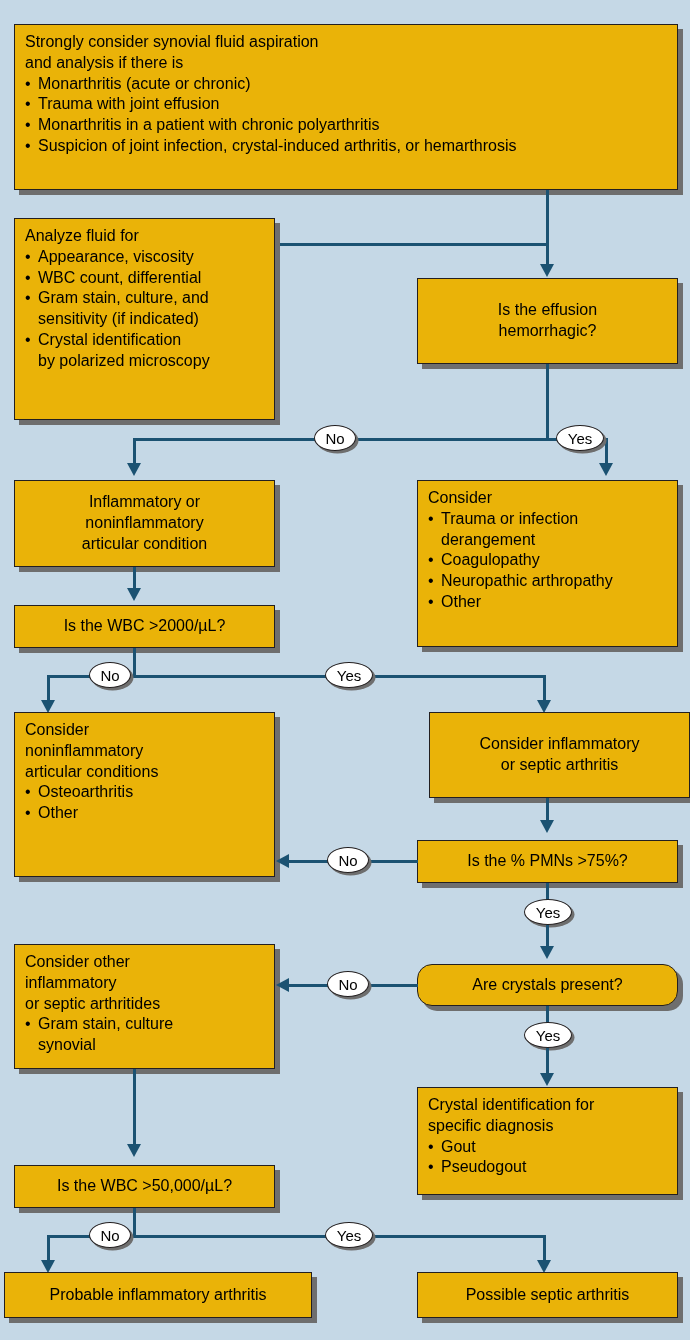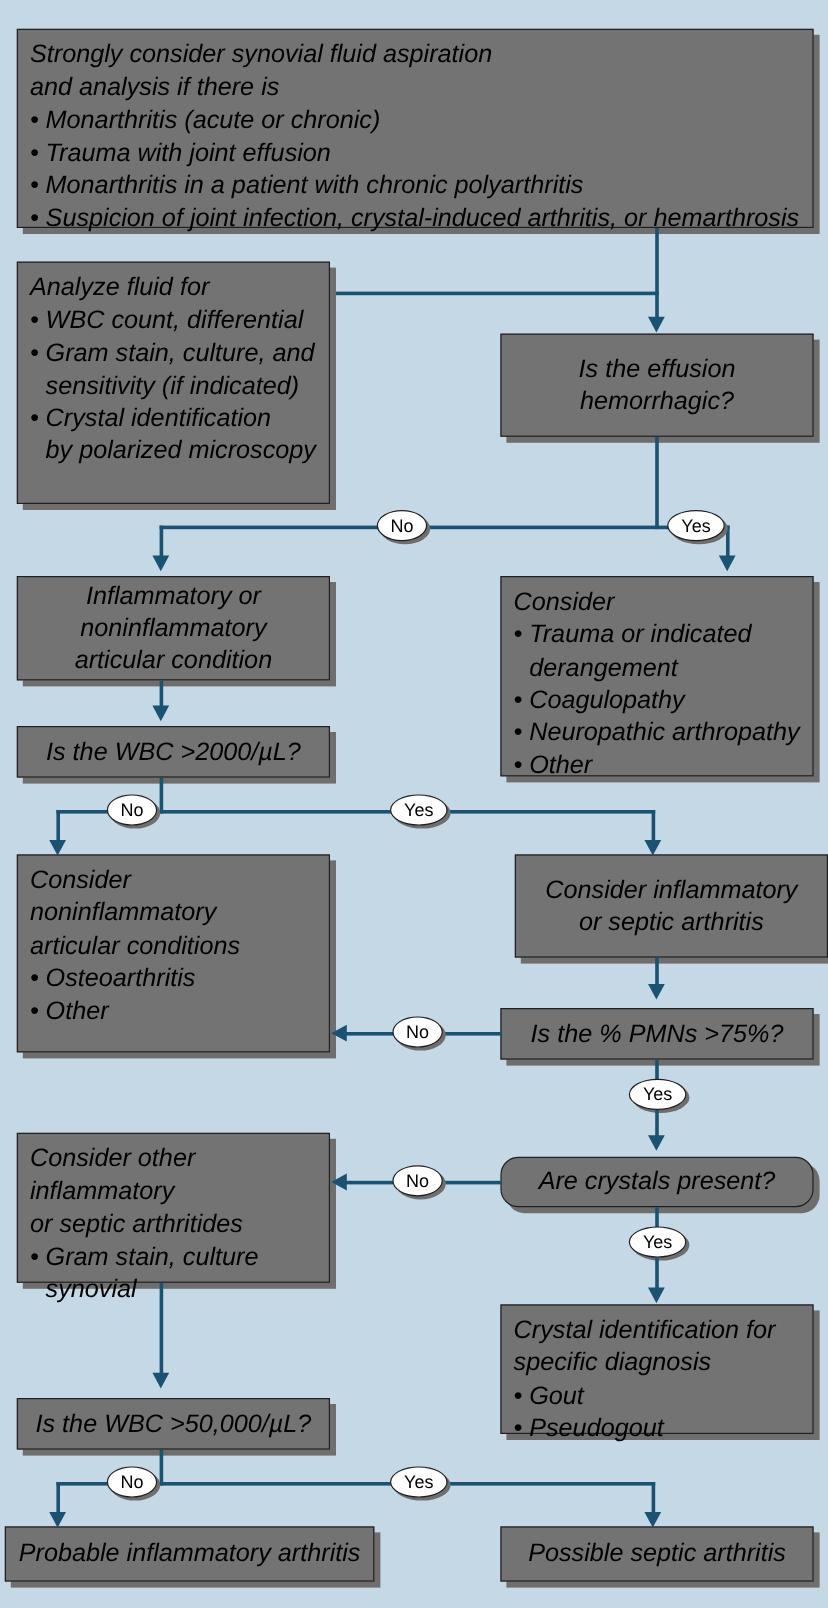--- a/index.html
+++ b/index.html
@@ -11,29 +11,28 @@
     position: relative;
     width: 690px;
     height: 1340px;
     background: #c5d8e6;
     font-family: "Liberation Sans", sans-serif;
     overflow: hidden;
   }
   
   .box {
     position: absolute;
-    background: #737373;
+    background: #eab308;
     border: 1.5px solid #231f20;
     box-shadow: 5px 5px 0 0 #6e6e6e;
     box-sizing: border-box;
     color: #000000;
-    font-size: 21px;
+    font-size: 16px;
     line-height: 1.30;
     padding: 7px 10px;
-    font-style: italic;
   }
   .box.center {
     display: flex;
     flex-direction: column;
     align-items: center;
     justify-content: center;
     text-align: center;
     padding: 6px 19px;
   }
   .box .ln { white-space: pre; }
@@ -117,20 +116,21 @@
   <div class="vline" style="left:546px; top:190px; height:56px;"></div>
 
   <div class="hline" style="left:274px; top:243px; width:274px;"></div>
 
   <div class="vline" style="left:546px; top:243px; height:25px;"></div>
   <div class="arrow-d" style="left:540px; top:264px;"></div>
 
   <div class="box" style="left:14px; top:218px; width:261px; height:202px;">
     <div class="ln">Analyze fluid for</div>
     <ul>
+      <li>Appearance, viscosity</li>
       <li>WBC count, differential</li>
       <li>Gram stain, culture, and</li>
       <li class="cont">sensitivity (if indicated)</li>
       <li>Crystal identification</li>
       <li class="cont">by polarized microscopy</li>
     </ul>
   </div>
 
   <div class="box center" style="left:417px; top:278px; width:261px; height:86px;">
     <div class="ln">Is the effusion</div>
@@ -151,21 +151,21 @@
 
   <div class="box center" style="left:14px; top:480px; width:261px; height:87px;">
     <div class="ln">Inflammatory or</div>
     <div class="ln">noninflammatory</div>
     <div class="ln">articular condition</div>
   </div>
 
   <div class="box" style="left:417px; top:480px; width:261px; height:167px;">
     <div class="ln">Consider</div>
     <ul>
-      <li>Trauma or indicated</li>
+      <li>Trauma or infection</li>
       <li class="cont">derangement</li>
       <li>Coagulopathy</li>
       <li>Neuropathic arthropathy</li>
       <li>Other</li>
     </ul>
   </div>
 
   <div class="vline" style="left:133px; top:567px; height:23px;"></div>
   <div class="arrow-d" style="left:127px; top:588px;"></div>
 

